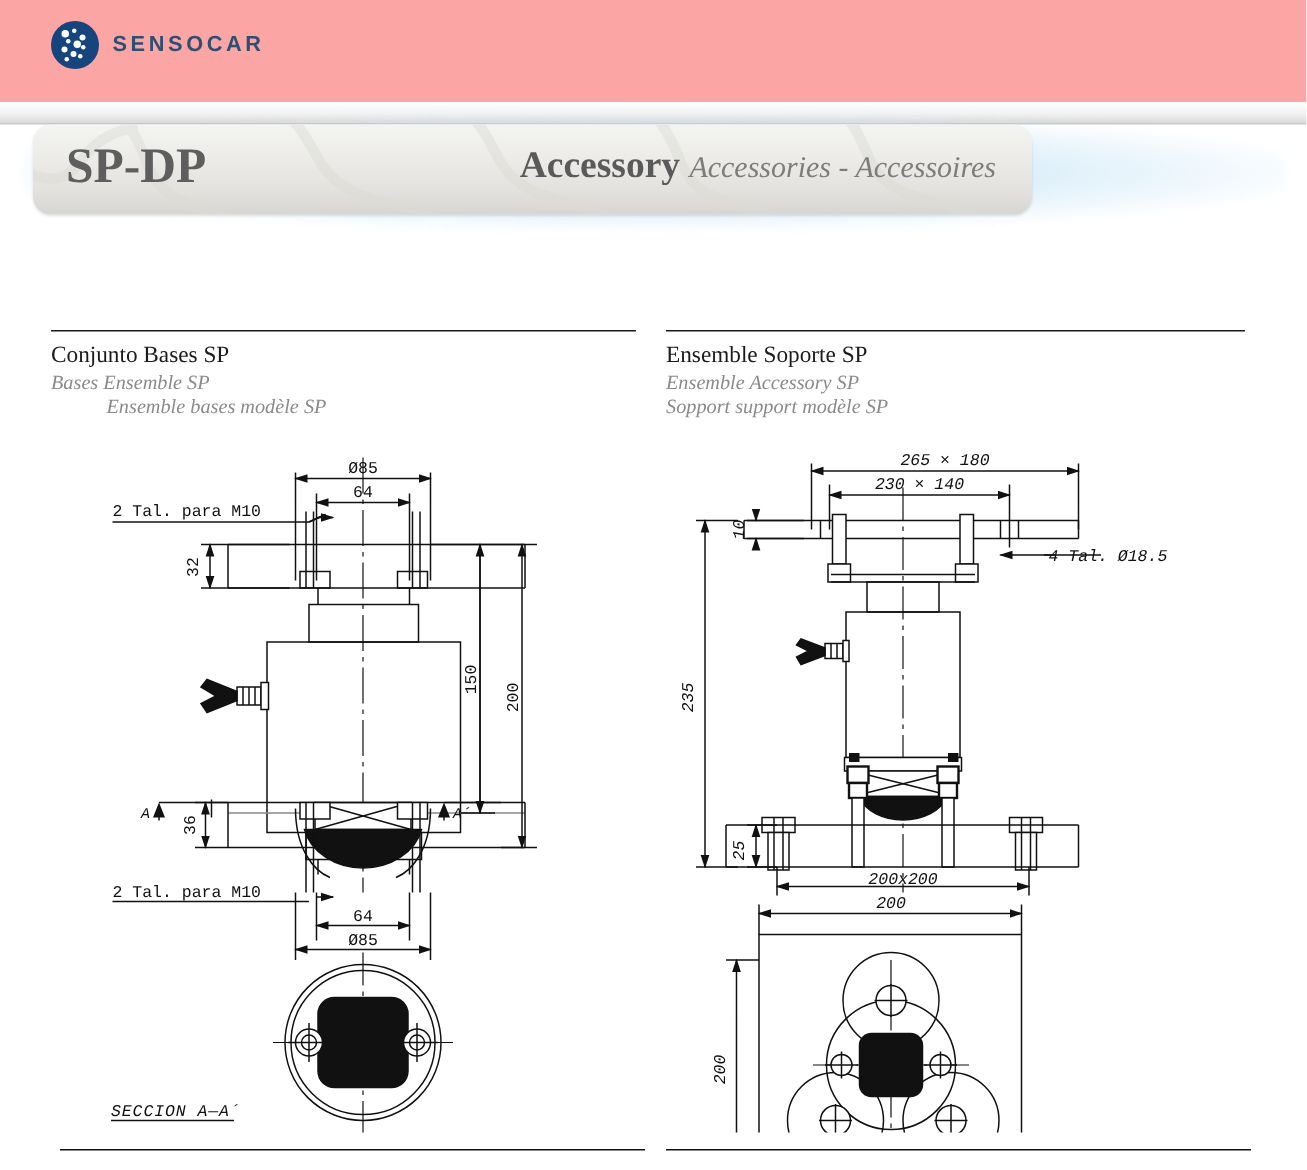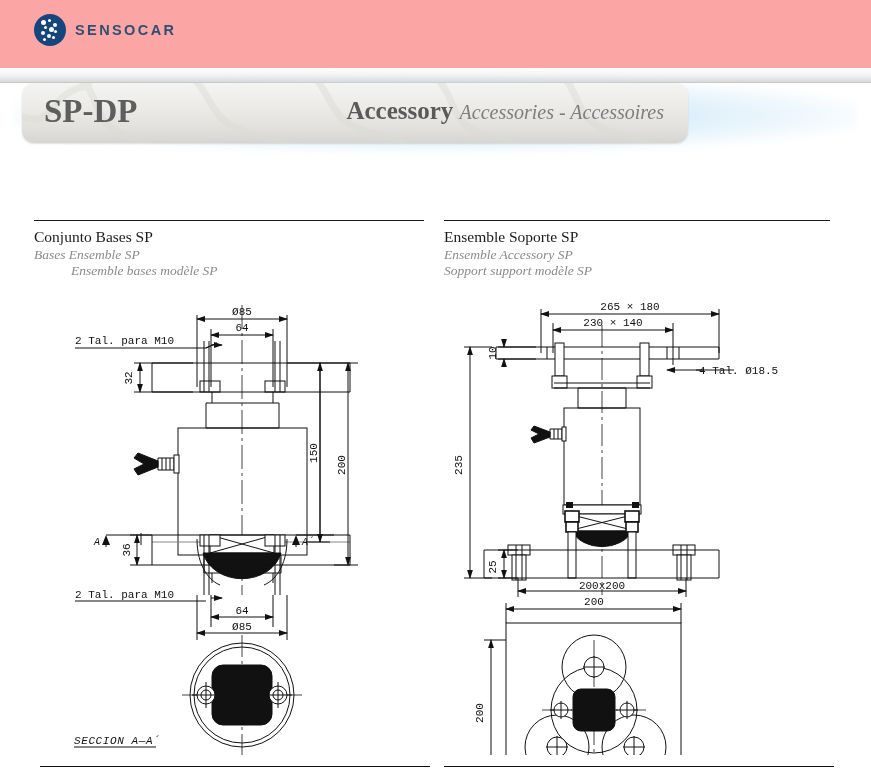--- a/index.html
+++ b/index.html
@@ -287,21 +287,21 @@
     <text x="60" y="250" font-style="italic" font-size="10">A</text>
     <text x="268" y="250" font-style="italic" font-size="10">A´</text>
     <text x="41" y="303">2 Tal. para M10</text>
     <text x="208" y="319" text-anchor="middle">64</text>
     <text x="208" y="335" text-anchor="middle">Ø85</text>
     <text x="40" y="449" font-style="italic" font-size="11" letter-spacing="0.6">SECCION A—A´</text>
   </g>
 </svg>
 </div>
 
-<div class="dw" style="left:444px;top:295px;">
+<div class="dw" style="left:444px;top:295px;font-style:italic;">
 <svg width="400" height="460" viewBox="0 0 400 460">
   <defs>
     <marker id="arR" markerWidth="9" markerHeight="7" refX="8" refY="3.5" orient="auto">
       <path d="M9,3.5 L0,0.6 L0,6.4 z" fill="#111"></path>
     </marker>
     <marker id="arRs" markerWidth="9" markerHeight="7" refX="1" refY="3.5" orient="auto">
       <path d="M0,3.5 L9,0.6 L9,6.4 z" fill="#111"></path>
     </marker>
   </defs>
 

